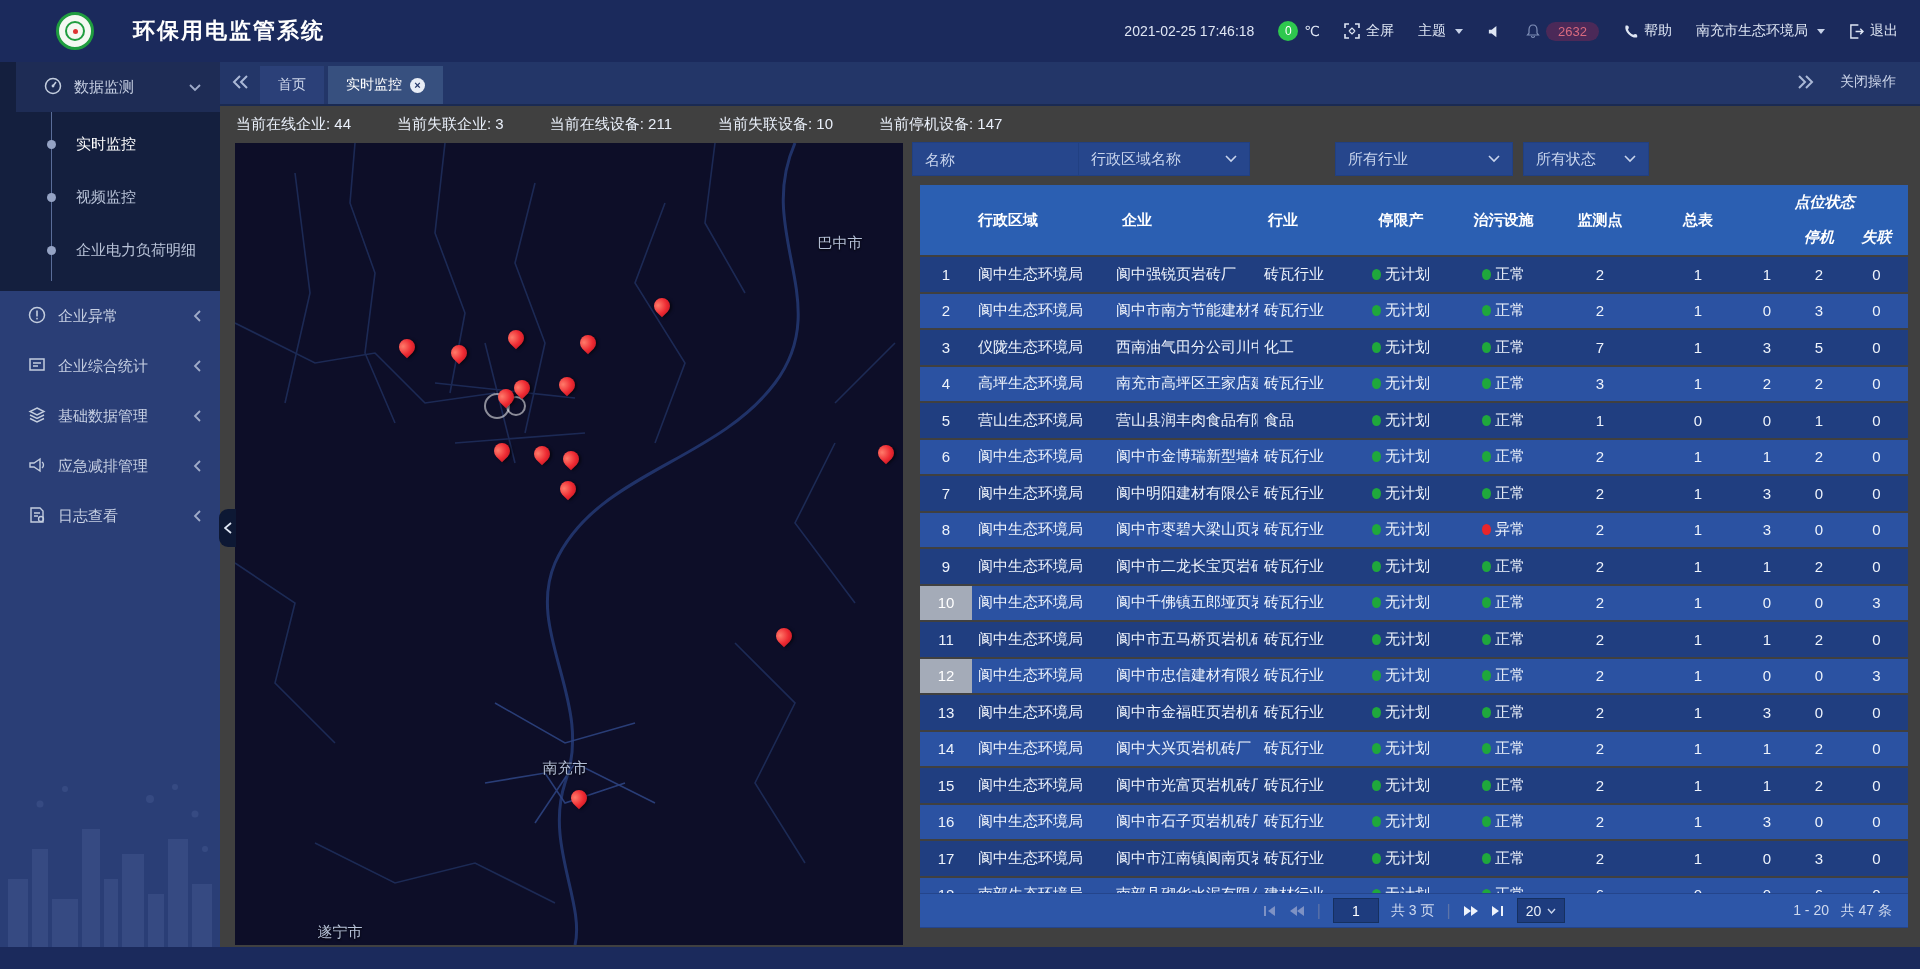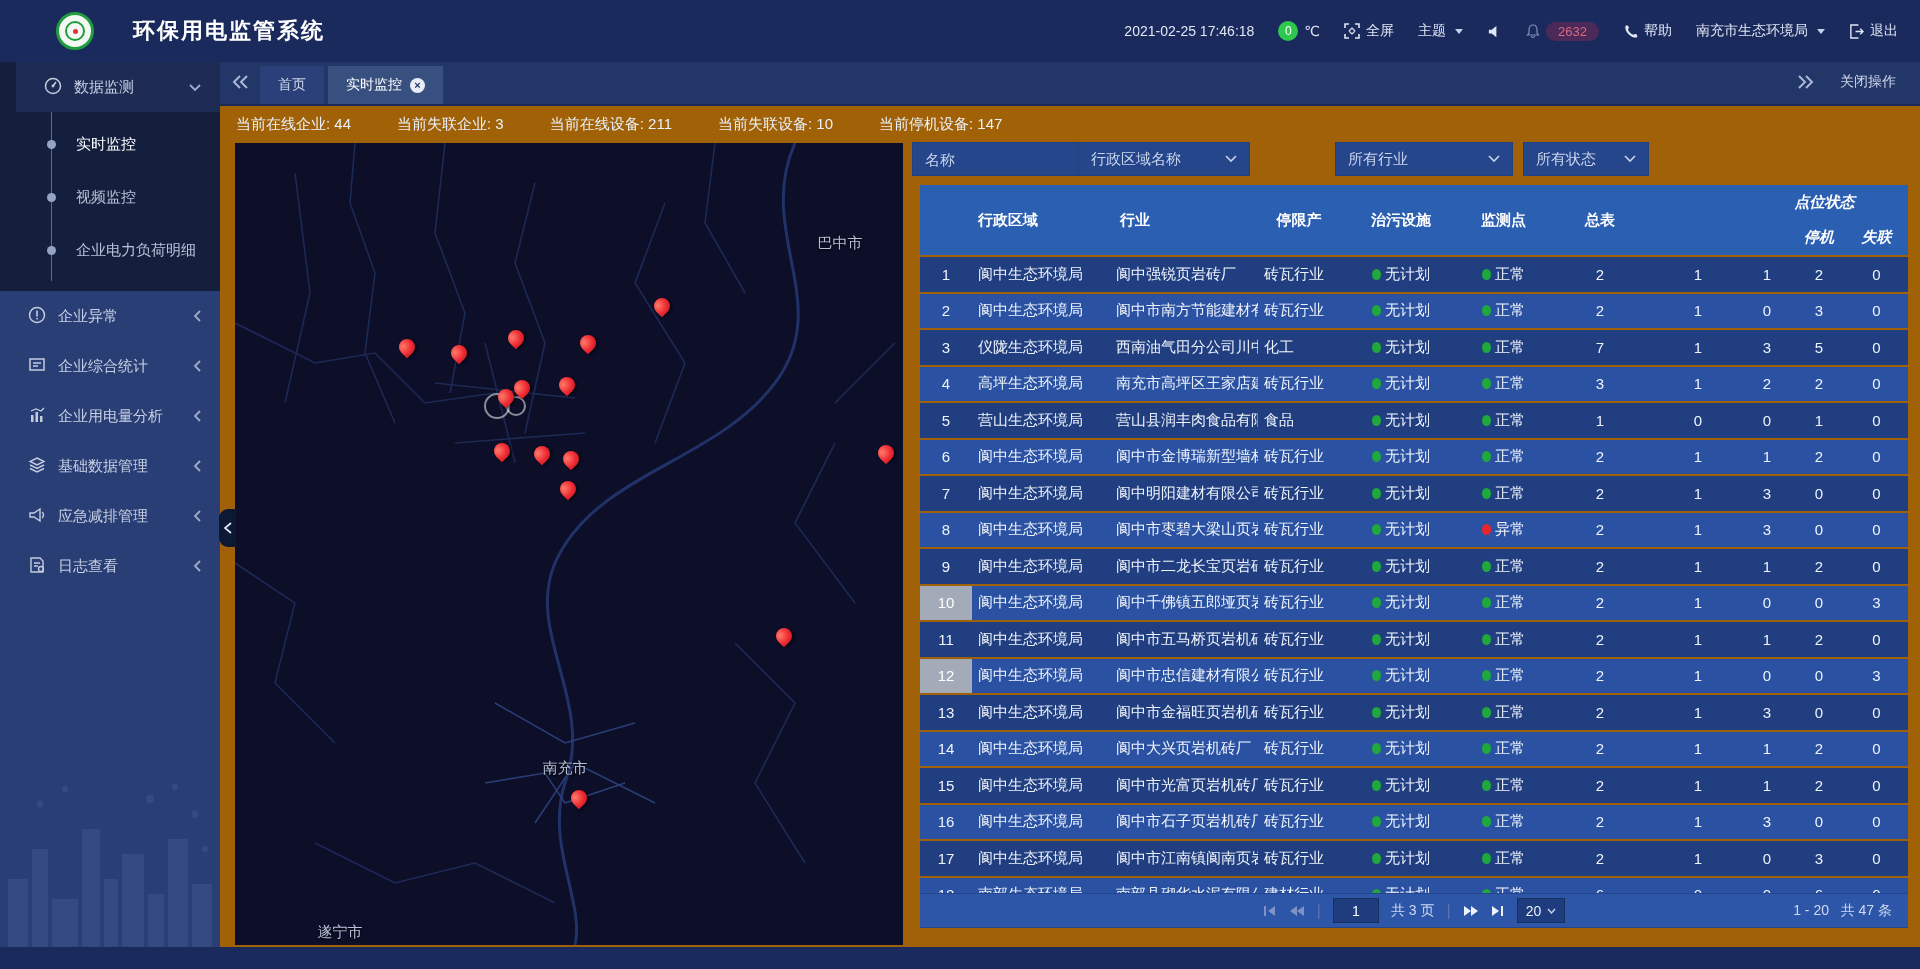--- a/index.html
+++ b/index.html
@@ -1,18 +1,18 @@
 <!DOCTYPE html>
 <html><head>
 <meta charset="utf-8">
 <style>
   html,body{margin:0;padding:0;background:#0a1130;}
   *{box-sizing:border-box;}
   .screen{position:relative;width:1920px;height:969px;overflow:hidden;
-          background:#a16207;font-family:"Liberation Sans","DejaVu Sans",sans-serif;}
+          background:#404040;font-family:"Liberation Sans","DejaVu Sans",sans-serif;}
 
   
   .top-header{position:absolute;left:0;top:0;width:1920px;height:62px;background:#1b2a5c;z-index:20;}
   .logo{position:absolute;left:56px;top:12px;width:38px;height:38px;border-radius:50%;
         background:#f4f8f2;border:3px solid #1f9d3f;display:flex;align-items:center;justify-content:center;}
   .logo-inner{width:20px;height:20px;border-radius:50%;border:2px solid #1f9d3f;position:relative;}
   .logo-inner::after{content:"";position:absolute;left:6px;top:6px;width:5px;height:5px;border-radius:50%;background:#d33;}
   .app-title{position:absolute;left:133px;top:0;height:62px;line-height:62px;
              color:#fff;font-size:22px;font-weight:bold;letter-spacing:2px;}
   .header-right{position:absolute;right:22px;top:0;height:62px;display:flex;align-items:center;gap:24px;
@@ -208,34 +208,20 @@
             </svg>
           </div>
         </div>
         <div class="menu-block">
           <div class="menu-item">
             <span class="mi-icon"><svg width="18" height="18" viewBox="0 0 18 18">
                 <rect x="2" y="3" width="14" height="11" fill="none" stroke="#c3cdde" stroke-width="1.5"></rect>
                 <path d="M5,7 H13 M5,10 H10" stroke="#c3cdde" stroke-width="1.4"></path>
               </svg></span>
             <span class="mi-label">企业综合统计</span>
-            <svg class="chev" width="10" height="14" viewBox="0 0 10 14">
-              <path d="M8,2 L3,7 L8,12" fill="none" stroke="#9fabc9" stroke-width="1.8"></path>
-            </svg>
-          </div>
-        </div>
-        <div class="menu-block">
-          <div class="menu-item">
-            <span class="mi-icon"><svg width="18" height="18" viewBox="0 0 18 18">
-                <rect x="3" y="9" width="2.5" height="7" fill="#c3cdde"></rect>
-                <rect x="7.5" y="6" width="2.5" height="10" fill="#c3cdde"></rect>
-                <rect x="12" y="10" width="2.5" height="6" fill="#c3cdde"></rect>
-                <path d="M3,5 L8,3 L13,5 L16,2" fill="none" stroke="#c3cdde" stroke-width="1.3"></path>
-              </svg></span>
-            <span class="mi-label">企业用电量分析</span>
             <svg class="chev" width="10" height="14" viewBox="0 0 10 14">
               <path d="M8,2 L3,7 L8,12" fill="none" stroke="#9fabc9" stroke-width="1.8"></path>
             </svg>
           </div>
         </div>
         <div class="menu-block">
           <div class="menu-item">
             <span class="mi-icon"><svg width="18" height="18" viewBox="0 0 18 18">
                 <path d="M9,2 L16,5.5 L9,9 L2,5.5 Z" fill="none" stroke="#c3cdde" stroke-width="1.4"></path>
                 <path d="M2,9 L9,12.5 L16,9" fill="none" stroke="#c3cdde" stroke-width="1.4"></path>
@@ -396,20 +382,21 @@
     <span>所有状态</span>
       <span class="sp"></span>
     <svg class="ic" width="12" height="8" viewBox="0 0 12 8">
       <path d="M1,1 L6,6 L11,1" fill="none" stroke="#c8d4ec" stroke-width="1.6"></path>
       </svg>
   </div>
 
   <div class="thead grid-cols">
     <div class="hc span2"></div>
     <div class="hc span2 lft">行政区域</div>
+    <div class="hc span2 lft" style="padding-left:12px;">企业</div>
     <div class="hc span2 lft" style="padding-left:10px;">行业</div>
     <div class="hc span2">停限产</div>
     <div class="hc span2">治污设施</div>
     <div class="hc span2">监测点</div>
     <div class="hc span2">总表</div>
     <div class="hc ital" style="grid-column:9/12;grid-row:1;">点位状态</div>
     <div class="hc ital" style="grid-column:9;grid-row:2;margin-top:46px;">运行</div>
     <div class="hc ital" style="grid-column:10;grid-row:2;">停机</div>
     <div class="hc ital" style="grid-column:11;grid-row:2;">失联</div>
   </div>

